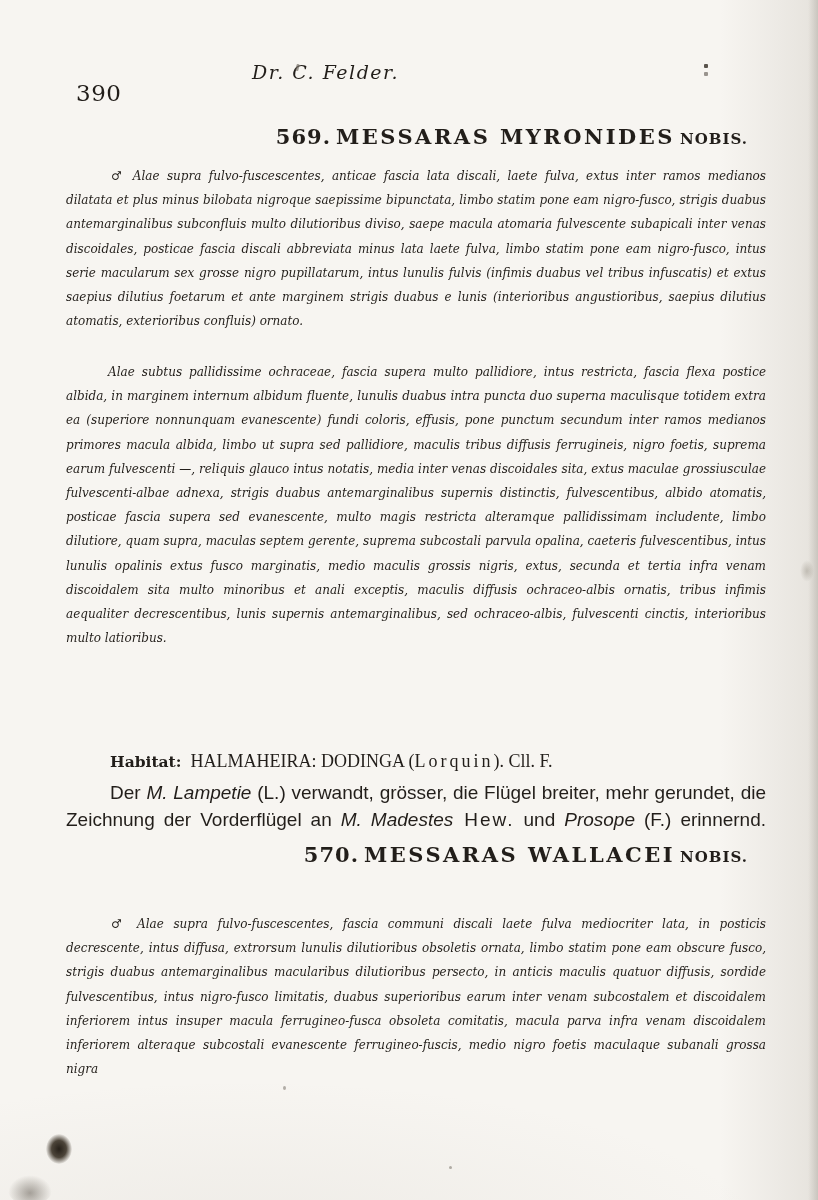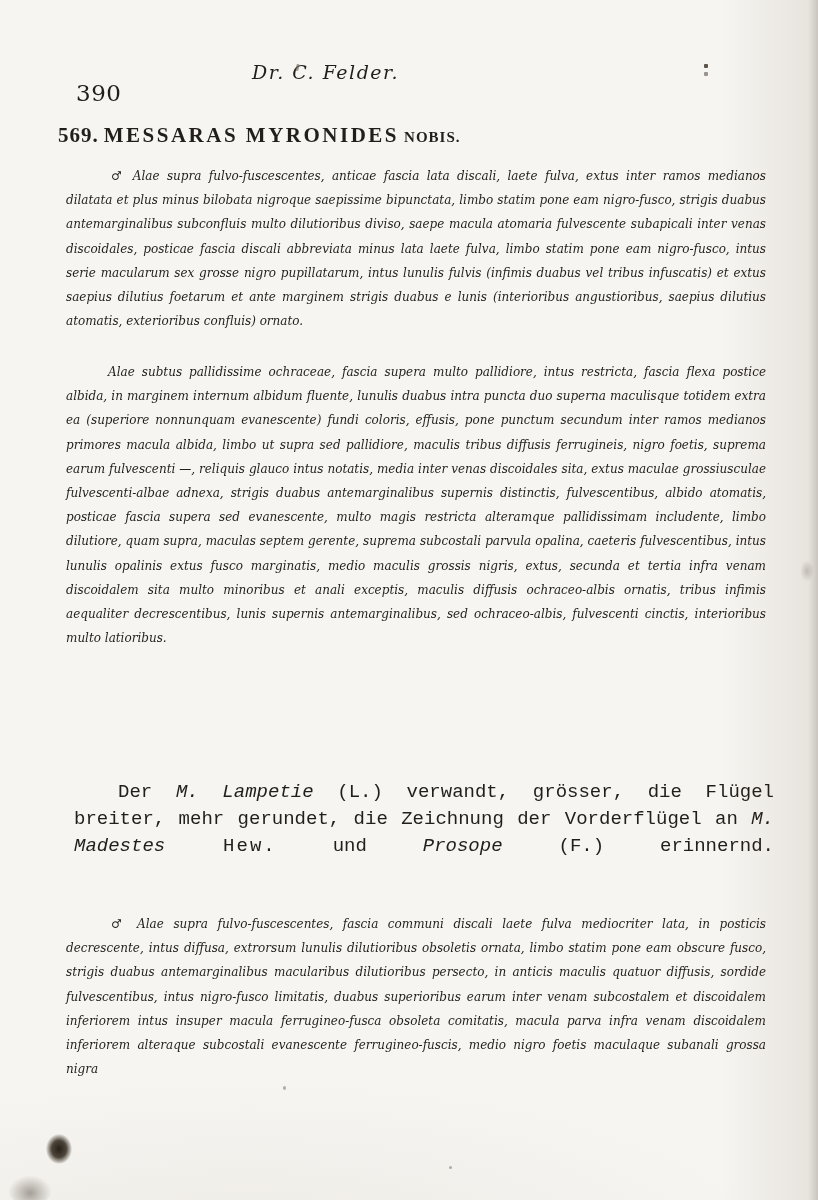--- a/index.html
+++ b/index.html
@@ -16,22 +16,22 @@
   }
   .page-number{
     position:absolute;left:76px;top:80px;
     font-size:23px;letter-spacing:0.5px;
   }
   .running-header{
     position:absolute;left:0;top:61px;width:651px;
     text-align:center;font-style:italic;font-size:19px;letter-spacing:1.5px;
   }
   .species-heading{
-    position:absolute;left:58px;width:700px;margin:0;
-    text-align:left;font-weight:bold;white-space:nowrap;font-family:Liberation Serif, serif;
+    position:absolute;left:48px;width:700px;margin:0;
+    text-align:right;font-weight:bold;white-space:nowrap;
   }
   .species-heading .sp-num{font-size:21px;letter-spacing:1px;}
   .species-heading .sp-name{font-size:21px;letter-spacing:2.5px;margin:0 5px;}
   .species-heading .sp-auth{font-size:15px;letter-spacing:1px;}
   .h569{top:121px;}
   .h570{top:839px;}
   .latin{
     position:absolute;left:66px;width:700px;margin:0;
     font-style:italic;font-size:12px;line-height:24.2px;
     text-align:justify;text-indent:45px;
@@ -43,22 +43,22 @@
     position:absolute;left:66px;top:751px;width:700px;margin:0;
     font-family:"Liberation Serif", serif;font-size:18px;
     padding-left:44px;box-sizing:border-box;white-space:nowrap;
   }
   .habitat-label{
     font-family:"DejaVu Serif", serif;
     font-weight:bold;font-size:15.5px;margin-right:9px;
   }
   .ls3{letter-spacing:3px;}
   .remark{
-    position:absolute;left:74px;top:779px;width:700px;margin:0;
-    font-family:Liberation Mono, monospace;font-size:19px;line-height:27px;
+    position:absolute;left:66px;top:779px;width:700px;margin:0;
+    font-family:Liberation Sans, sans-serif;font-size:19px;line-height:27px;
     text-align:justify;text-align-last:justify;text-indent:44px;
   }
   .remark .it{font-style:italic;}
   .remark .ls2{letter-spacing:2px;}
   
   .ink-spot{
     position:absolute;left:46px;top:1134px;width:26px;height:30px;border-radius:50%;
     background:radial-gradient(ellipse at 50% 50%, #262019 0%, #4d453a 40%, rgba(90,82,70,0) 72%);
   }
   .ink-smudge{
@@ -82,23 +82,25 @@
 
   <div class="page-number">390</div>
   <div class="running-header">Dr. C. Felder.</div>
 
   <h2 class="species-heading h569"><span class="sp-num">569.</span><span class="sp-name">MESSARAS MYRONIDES</span><span class="sp-auth">NOBIS.</span></h2>
 
   <p class="latin p1">♂ Alae supra fulvo-fuscescentes, anticae fascia lata discali, laete fulva, extus inter ramos medianos dilatata et plus minus bilobata nigroque saepissime bipunctata, limbo statim pone eam nigro-fusco, strigis duabus antemarginalibus subconfluis multo dilutioribus diviso, saepe macula atomaria fulvescente subapicali inter venas discoidales, posticae fascia discali abbreviata minus lata laete fulva, limbo statim pone eam nigro-fusco, intus serie macularum sex grosse nigro pupillatarum, intus lunulis fulvis (infimis duabus vel tribus infuscatis) et extus saepius dilutius foetarum et ante marginem strigis duabus e lunis (interioribus angustioribus, saepius dilutius atomatis, exterioribus confluis) ornato.</p>
 
   <p class="latin p2">Alae subtus pallidissime ochraceae, fascia supera multo pallidiore, intus restricta, fascia flexa postice albida, in marginem internum albidum fluente, lunulis duabus intra puncta duo superna maculisque totidem extra ea (superiore nonnunquam evanescente) fundi coloris, effusis, pone punctum secundum inter ramos medianos primores macula albida, limbo ut supra sed pallidiore, maculis tribus diffusis ferrugineis, nigro foetis, suprema earum fulvescenti —, reliquis glauco intus notatis, media inter venas discoidales sita, extus maculae grossiusculae fulvescenti-albae adnexa, strigis duabus antemarginalibus supernis distinctis, fulvescentibus, albido atomatis, posticae fascia supera sed evanescente, multo magis restricta alteramque pallidissimam includente, limbo dilutiore, quam supra, maculas septem gerente, suprema subcostali parvula opalina, caeteris fulvescentibus, intus lunulis opalinis extus fusco marginatis, medio maculis grossis nigris, extus, secunda et tertia infra venam discoidalem sita multo minoribus et anali exceptis, maculis diffusis ochraceo-albis ornatis, tribus infimis aequaliter decrescentibus, lunis supernis antemarginalibus, sed ochraceo-albis, fulvescenti cinctis, interioribus multo latioribus.</p>
 
+  <p class="habitat"><span class="habitat-label">Habitat:</span><span>HALMAHEIRA: DODINGA (</span><span class="ls3">Lorquin</span><span>). Cll. F.</span></p>
 
   <p class="remark"><span>Der </span><span class="it">M. Lampetie</span><span> (L.) verwandt, grösser, die Flügel breiter, mehr gerundet, die Zeichnung der Vorderflügel an </span><span class="it">M. Madestes</span><span class="ls2"> Hew.</span><span> und </span><span class="it">Prosope</span><span> (F.) erinnernd.</span></p>
 
+  <h2 class="species-heading h570"><span class="sp-num">570.</span><span class="sp-name">MESSARAS WALLACEI</span><span class="sp-auth">NOBIS.</span></h2>
 
   <p class="latin p3">♂ Alae supra fulvo-fuscescentes, fascia communi discali laete fulva mediocriter lata, in posticis decrescente, intus diffusa, extrorsum lunulis dilutioribus obsoletis ornata, limbo statim pone eam obscure fusco, strigis duabus antemarginalibus macularibus dilutioribus persecto, in anticis maculis quatuor diffusis, sordide fulvescentibus, intus nigro-fusco limitatis, duabus superioribus earum inter venam subcostalem et discoidalem inferiorem intus insuper macula ferrugineo-fusca obsoleta comitatis, macula parva infra venam discoidalem inferiorem alteraque subcostali evanescente ferrugineo-fuscis, medio nigro foetis maculaque subanali grossa nigra</p>
 
   <div class="ink-spot"></div>
   <div class="ink-smudge"></div>
   <div class="colon-mark"></div>
   <div class="speck-a"></div>
   <div class="speck-b"></div>
   <div class="speck-c"></div>
   <div class="speck-d"></div>

